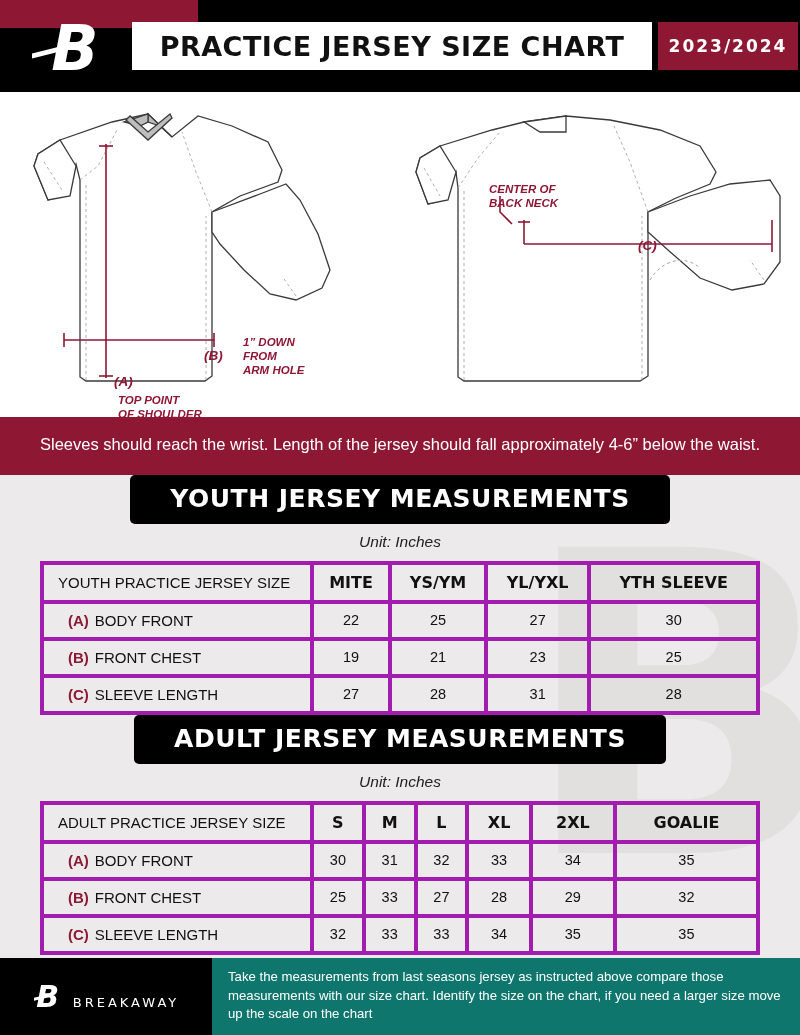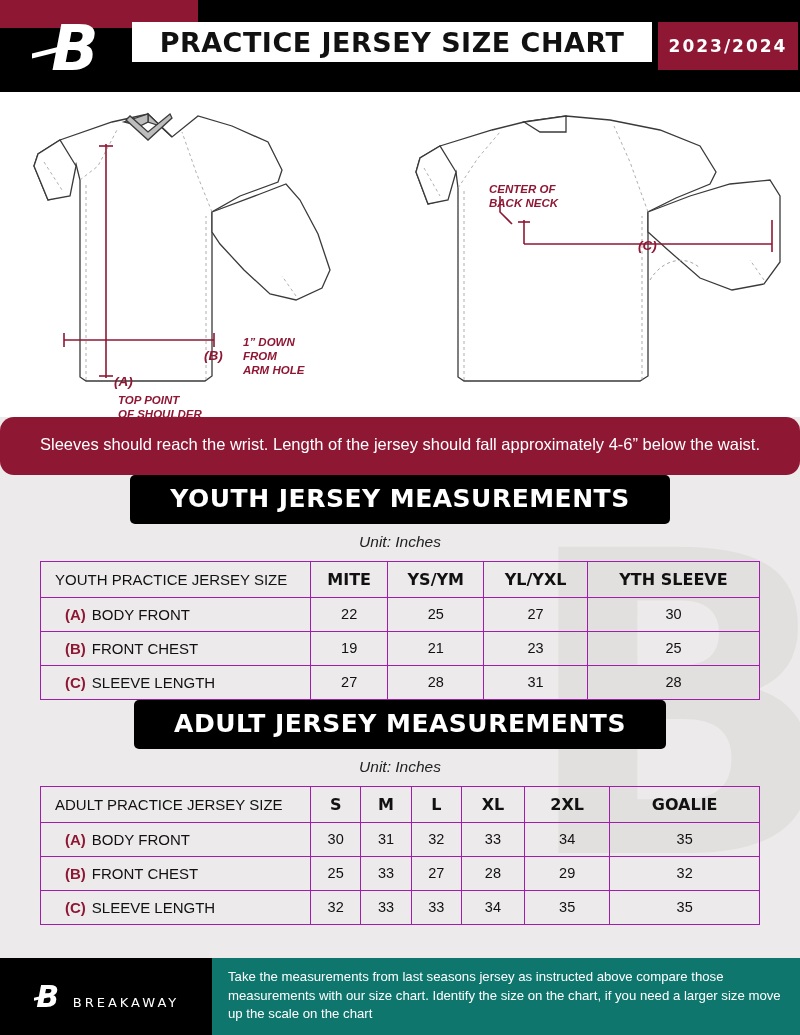--- a/index.html
+++ b/index.html
@@ -56,21 +56,21 @@
   .logo-slash {
     position: absolute;
     left: 6px; top: 34px;
     width: 44px; height: 5px;
     background: #fff;
     transform: skewY(-14deg);
   }
   .title-banner {
     position: absolute;
     left: 132px; top: 22px;
-    width: 520px; height: 40px;
+    width: 520px; height: 48px;
     background: #fff;
     display: flex; align-items: center; justify-content: center;
   }
   .title-banner span {
     font-family: "DejaVu Sans", sans-serif;
     font-weight: 700;
     font-size: 27px;
     letter-spacing: 0.5px;
     color: #111;
   }
@@ -99,21 +99,20 @@
   
   .note {
     background: #8e1734;
     color: #fff;
     text-align: center;
     padding: 16px 40px 18px;
     font-size: 16.5px;
     line-height: 1.45;
     position: relative;
     z-index: 2;
-    border-radius: 14px;
   }
 
   
   .banner-wrap {
     text-align: center;
     position: relative;
     z-index: 2;
   }
   .banner {
     display: inline-block;
@@ -140,21 +139,21 @@
   table {
     width: 720px;
     margin: 0 auto;
     border-collapse: collapse;
     background: transparent;
     position: relative;
     z-index: 2;
     font-size: 14.5px;
   }
   table td, table th {
-    border: 1px solid #a21caf;
+    border: 4px solid #a21caf;
     text-align: center;
     padding: 8px 4px;
     font-weight: normal;
   }
   table thead th {
     font-weight: 700;
     font-size: 16px;
     font-family: "DejaVu Sans", sans-serif;
   }
   table thead th.rowlabel {

